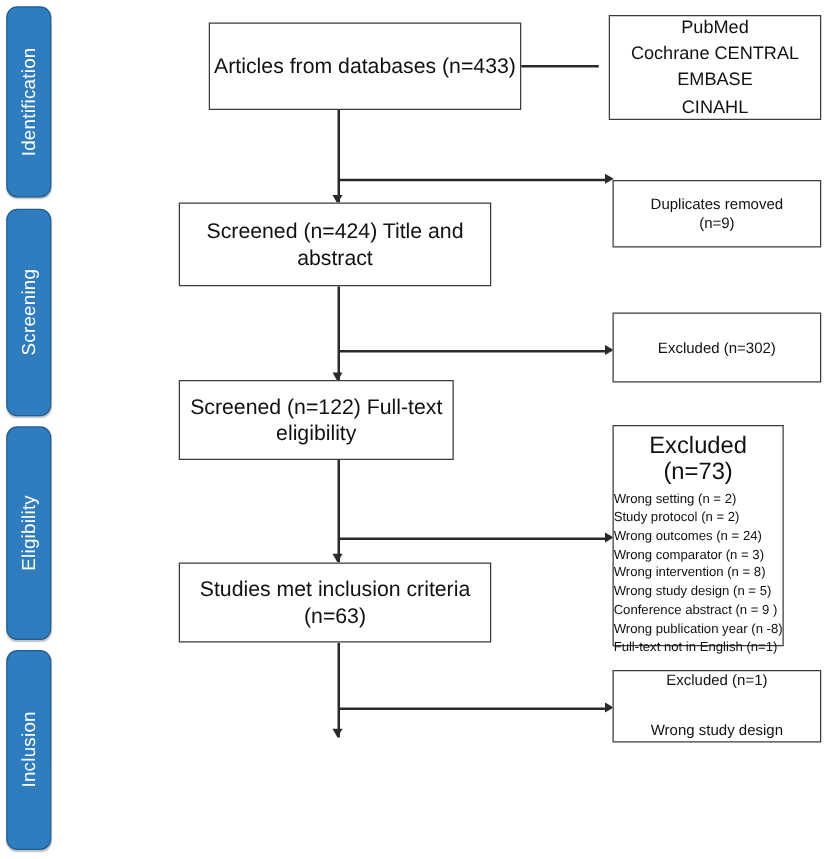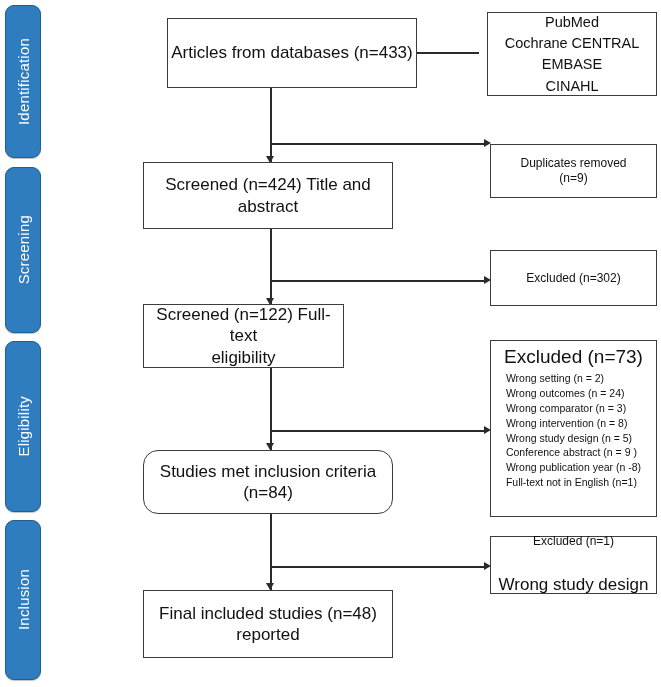--- a/index.html
+++ b/index.html
@@ -85,21 +85,21 @@
     padding: 0;
     text-align: left;
     align-self: center;
   }
   .excl-list li {
     font-size: 10.5px;
     line-height: 1.42;
     white-space: nowrap;
   }
   .sub-note {
-    font-size: 17px;
+    font-size: 12px;
     line-height: 1.3;
     margin-top: 2px;
   }
 
   
   .conn {
     position: absolute;
     background: #2a2a2a;
   }
   .vline { width: 1.6px; }
@@ -176,55 +176,52 @@
 
   <div class="box main-box" style="left:143px; top:18px; width:250px; height:70px;margin-left:24px;">
     <span class="line">Articles from databases (n=433)</span>
   </div>
 
   <div class="box main-box" style="left:143px; top:162px; width:250px; height:67px;">
     <span class="line">Screened (n=424) Title and</span>
     <span class="line">abstract</span>
   </div>
 
-  <div class="box main-box" style="left:143px; top:304px; width:201px; height:64px;">
+  <div class="box main-box" style="left:143px; top:304px; width:220px; height:64px;">
     <span class="line">Screened (n=122) Full-text</span>
     <span class="line">eligibility</span>
   </div>
 
-  <div class="box main-box" style="left:143px; top:450px; width:250px; height:64px;border-radius:15px;">
+  <div class="box main-box" style="left:143px; top:450px; width:250px; height:64px;">
     <span class="line">Studies met inclusion criteria</span>
-    <span class="line">(n=84)</span>
-  </div>
-
-  <div class="box main-box" style="left:143px; top:590px; width:250px; height:68px;">
-    <span class="line">Final included studies (n=48)</span>
-    <span class="line">reported</span>
-  </div>
+    <span class="line">(n=63)</span>
+  </div>
+
 
   <div class="box src-box" style="left:487px; top:12px; width:170px; height:84px;">
     <span class="line">PubMed</span>
     <span class="line">Cochrane CENTRAL</span>
     <span class="line">EMBASE</span>
     <span class="line">CINAHL</span>
   </div>
 
   <div class="box side-box" style="left:490px; top:144px; width:167px; height:54px;">
     <span class="line">Duplicates removed</span>
     <span class="line">(n=9)</span>
   </div>
 
   <div class="box side-box" style="left:490px; top:250px; width:167px; height:56px;">
     <span class="line">Excluded (n=302)</span>
   </div>
 
-  <div class="box side-box" style="left:490px; top:340px; width:167px; height:177px; justify-content:flex-start; padding-top:6px;">
+  <div class="box side-box" style="left:490px; top:340px; width:137px; height:177px; justify-content:flex-start; padding-top:6px;">
     <span class="excl-title">Excluded (n=73)</span>
     <ul class="excl-list">
       <li>Wrong setting (n = 2)</li>
+      <li>Study protocol (n = 2)</li>
       <li>Wrong outcomes (n = 24)</li>
       <li>Wrong comparator (n = 3)</li>
       <li>Wrong intervention (n = 8)</li>
       <li>Wrong study design (n = 5)</li>
       <li>Conference abstract (n = 9 )</li>
       <li>Wrong publication year (n -8)</li>
       <li>Full-text not in English (n=1)</li>
     </ul>
   </div>
 

